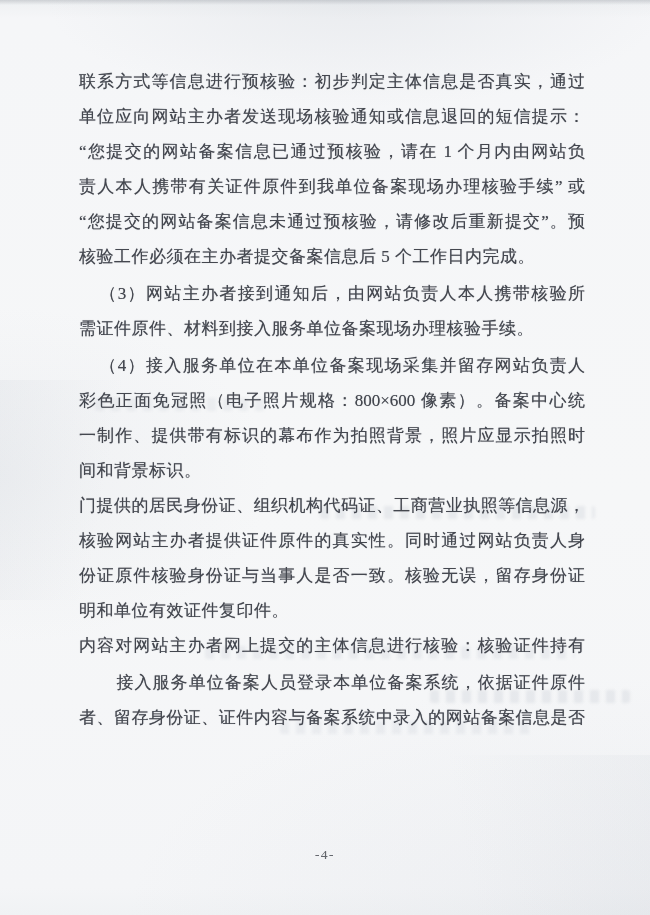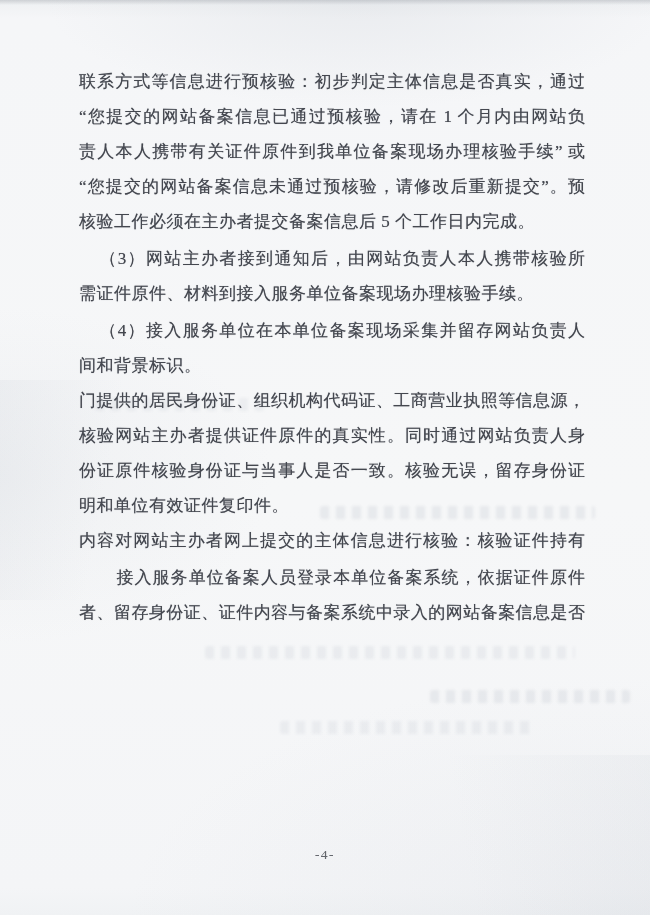--- a/index.html
+++ b/index.html
@@ -85,27 +85,30 @@
   <div class="crease-b"></div>
 
   <div class="bleed" style="left:95px;  top:398px; width:170px; opacity:.35;"></div>
   <div class="bleed" style="left:320px; top:506px; width:275px;"></div>
   <div class="bleed" style="left:205px; top:646px; width:370px; opacity:.4;"></div>
   <div class="bleed" style="left:430px; top:690px; width:200px;"></div>
   <div class="bleed" style="left:280px; top:721px; width:255px; opacity:.38;"></div>
 
   <div class="text-block" id="text-block">
       <div class="line">联系方式等信息进行预核验：初步判定主体信息是否真实，通过</div>
+      <div class="line">单位应向网站主办者发送现场核验通知或信息退回的短信提示：</div>
       <div class="line">“您提交的网站备案信息已通过预核验，请在 1 个月内由网站负</div>
       <div class="line">责人本人携带有关证件原件到我单位备案现场办理核验手续” 或</div>
       <div class="line">“您提交的网站备案信息未通过预核验，请修改后重新提交”。预</div>
       <div class="line para-end">核验工作必须在主办者提交备案信息后 5 个工作日内完成。</div>
       <div class="line indent-1">（3）网站主办者接到通知后，由网站负责人本人携带核验所</div>
       <div class="line para-end">需证件原件、材料到接入服务单位备案现场办理核验手续。</div>
       <div class="line indent-1">（4）接入服务单位在本单位备案现场采集并留存网站负责人</div>
+      <div class="line">彩色正面免冠照（电子照片规格：800×600 像素）。备案中心统</div>
+      <div class="line">一制作、提供带有标识的幕布作为拍照背景，照片应显示拍照时</div>
       <div class="line para-end">间和背景标识。</div>
       <div class="line">门提供的居民身份证、组织机构代码证、工商营业执照等信息源，</div>
       <div class="line">核验网站主办者提供证件原件的真实性。同时通过网站负责人身</div>
       <div class="line">份证原件核验身份证与当事人是否一致。核验无误，留存身份证</div>
       <div class="line para-end">明和单位有效证件复印件。</div>
       <div class="line">内容对网站主办者网上提交的主体信息进行核验：核验证件持有</div>
       <div class="line indent-2">接入服务单位备案人员登录本单位备案系统，依据证件原件</div>
       <div class="line">者、留存身份证、证件内容与备案系统中录入的网站备案信息是否</div>
     </div>
 

